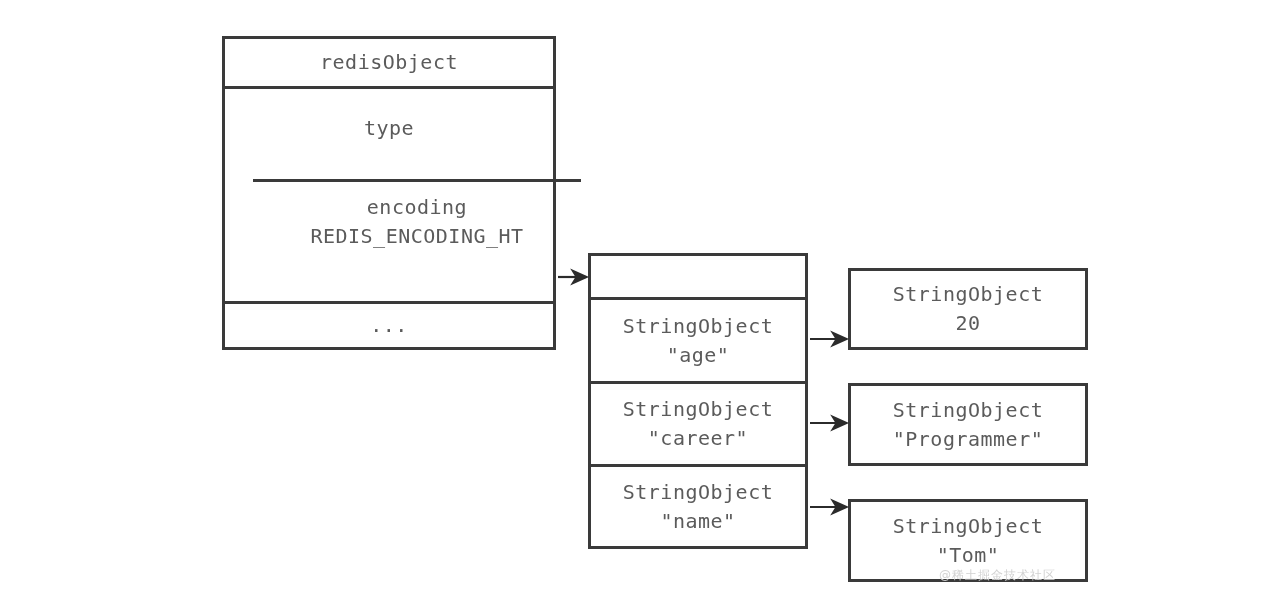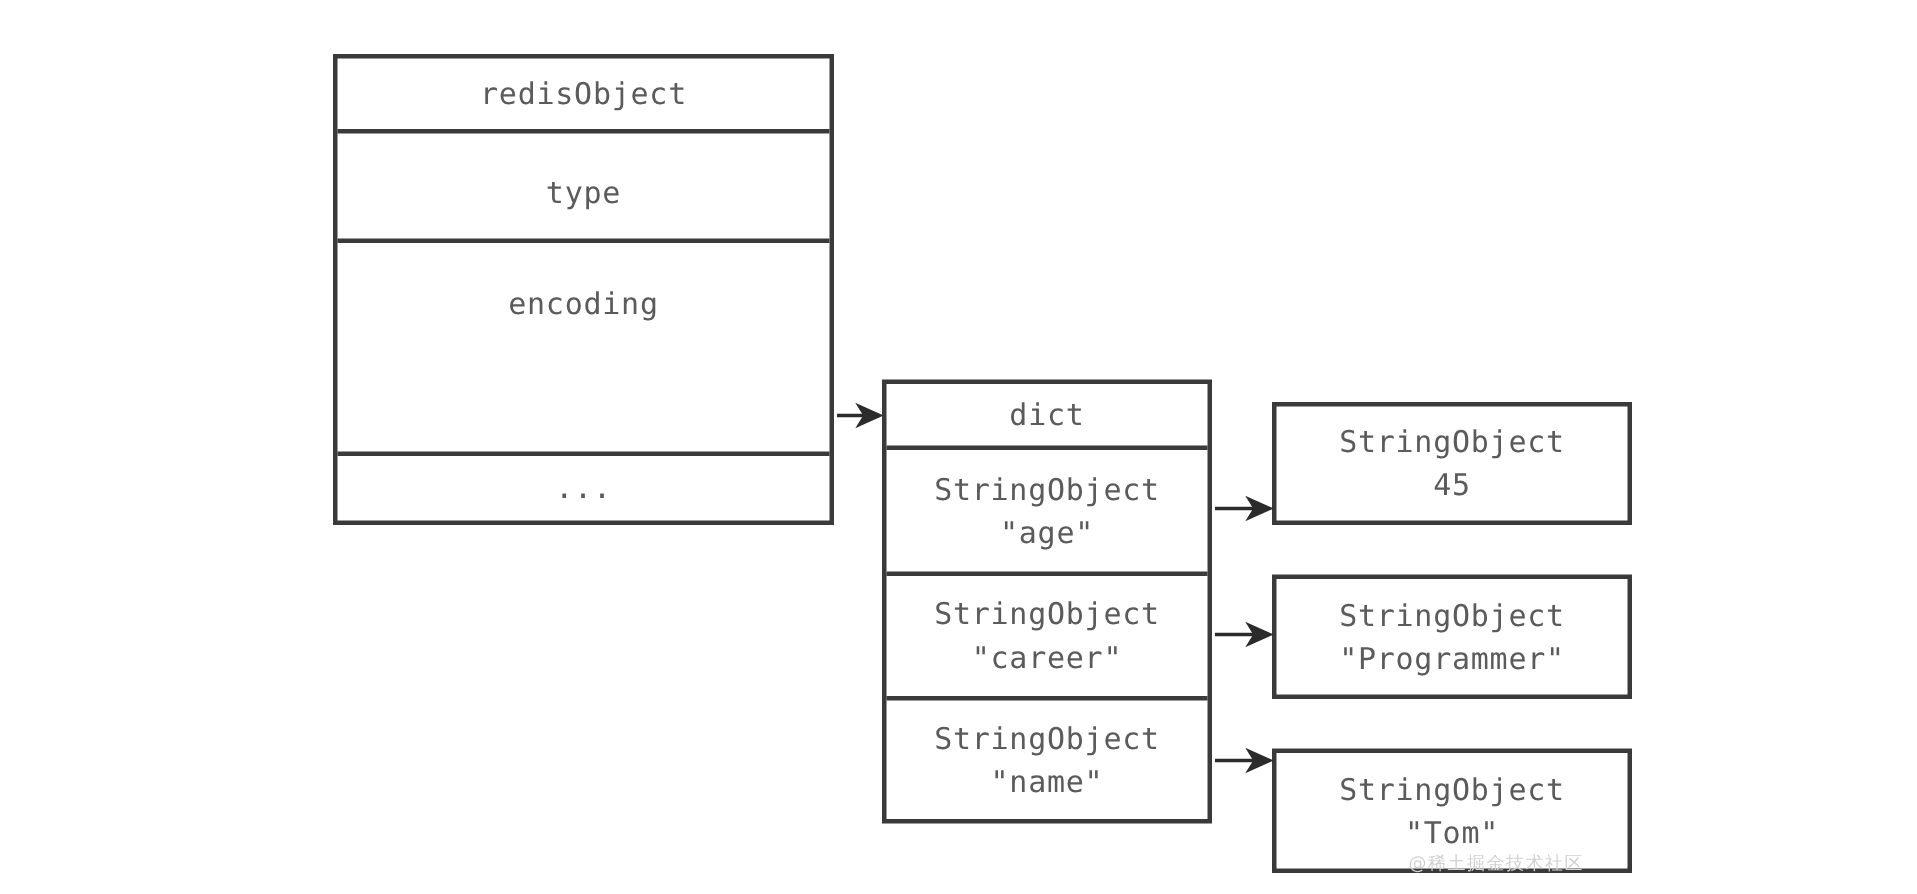--- a/index.html
+++ b/index.html
@@ -98,55 +98,53 @@
   <div class="box" style="left:222px; top:36px; width:334px; height:314px;">
 
     <div class="cell" style="top:0px; height:47px;">
       <span class="l1">redisObject</span>
     </div>
 
     <div class="cell divider-top" style="top:47px; height:82px;">
       <span class="l1">type</span>
     </div>
 
-    <div class="cell divider-top" style="top:120px; height:83px;">
+    <div class="cell divider-top" style="top:140px; height:83px;margin-left:28px;">
       <span class="l1">encoding</span>
+      <span class="l2">REDIS_ENCODING_HT</span>
     </div>
 
 
     <div class="cell divider-top" style="top:262px; height:46px;">
       <span class="l1">...</span>
     </div>
   </div>
 
   <div class="box" style="left:588px; top:253px; width:220px; height:296px;">
 
-    <div class="cell" style="top:0px; height:41px;">
-      <span class="l1">dict</span>
-    </div>
 
     <div class="cell divider-top" style="top:41px; height:84px;">
       <span class="l1">StringObject</span>
       <span class="l2">"age"</span>
     </div>
 
     <div class="cell divider-top" style="top:125px; height:83px;">
       <span class="l1">StringObject</span>
       <span class="l2">"career"</span>
     </div>
 
     <div class="cell divider-top" style="top:208px; height:82px;">
       <span class="l1">StringObject</span>
       <span class="l2">"name"</span>
     </div>
   </div>
 
   <div class="valbox" style="left:848px; top:268px; width:240px; height:82px;">
     <span class="l1">StringObject</span>
-    <span class="l2">45</span>
+    <span class="l2">20</span>
   </div>
 
   <div class="valbox" style="left:848px; top:383px; width:240px; height:83px;">
     <span class="l1">StringObject</span>
     <span class="l2">"Programmer"</span>
   </div>
 
   <div class="valbox" style="left:848px; top:499px; width:240px; height:83px;">
     <span class="l1">StringObject</span>
     <span class="l2">"Tom"</span>

